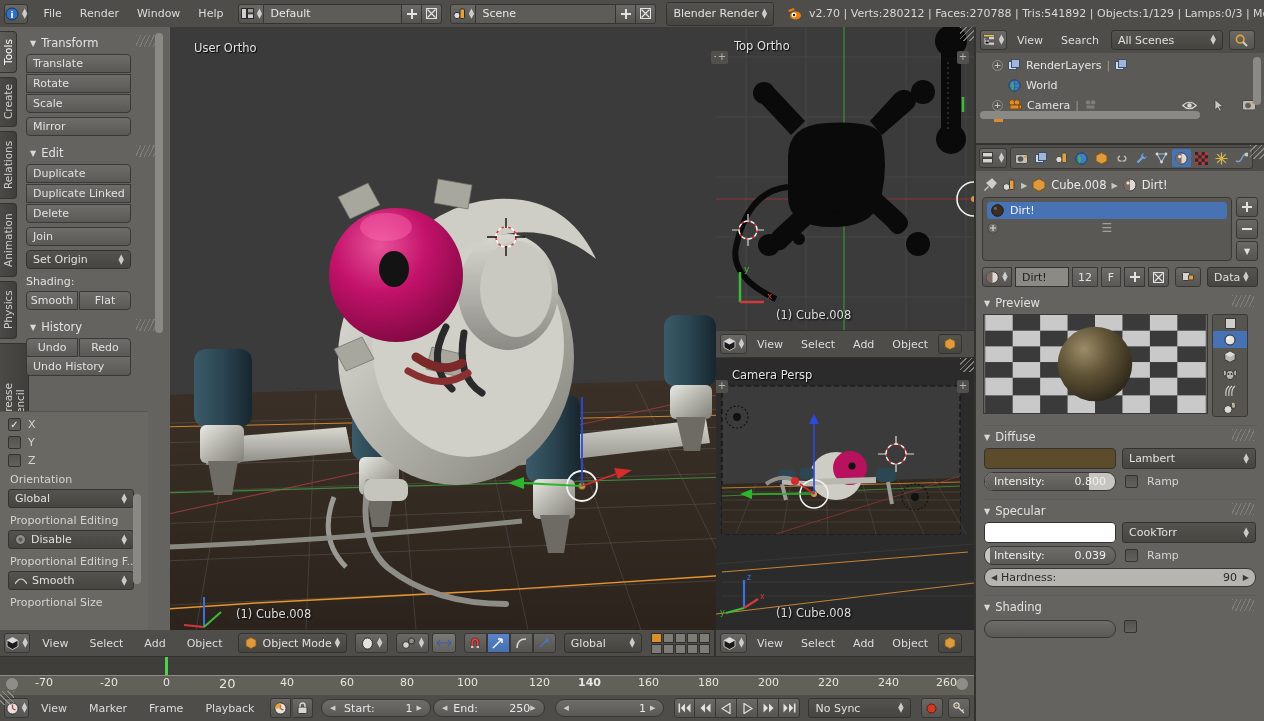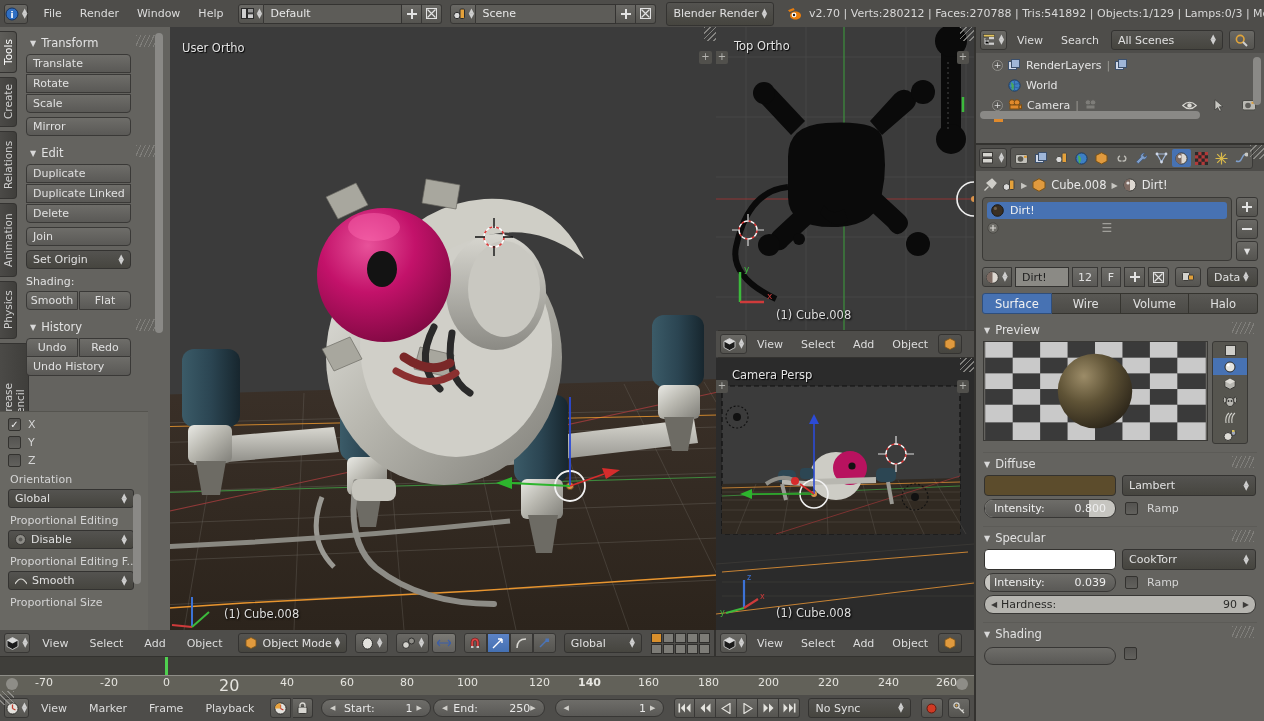--- a/index.html
+++ b/index.html
@@ -167,21 +167,21 @@
       <svg width="15" height="13" viewBox="0 0 15 13">
         <path d="M2 8.5c0-2.4 2.6-4 5.5-4S13 6.1 13 8.5 10.4 12.5 7.5 12.5 2 10.9 2 8.5z" fill="#e87d0d"></path>
         <circle cx="6" cy="8" r="2.4" fill="#fff"></circle>
           <circle cx="6" cy="8" r="1.2" fill="#1a1a1a"></circle>
         <path d="M0 3.2L5.5 1l1.2 1.9L1.6 5z" fill="#e87d0d"></path>
       </svg>
       <span style="font-size:11px;color:#d8d8d8;white-space:nowrap;">v2.70 | Verts:280212 | Faces:270788 | Tris:541892 | Objects:1/129 | Lamps:0/3 | Mem:114</span>
     </div>
   </div>
 
-  <div style="position:absolute;left:4px;top:27px;width:714px;height:603px;background:#0369a1;overflow:hidden;">
+  <div style="position:absolute;left:16px;top:27px;width:714px;height:603px;background:#0369a1;overflow:hidden;">
 
     <div style="position:absolute;inset:0;background:#3b3b3b;"></div>
 
     <svg width="714" height="603" viewBox="0 0 714 603" style="position:absolute;left:0;top:0;">
       <defs>
         <linearGradient id="ground" x1="0" y1="0" x2="0" y2="1">
           <stop offset="0" stop-color="#3a3028"></stop>
             <stop offset="1" stop-color="#2c241c"></stop>
         </linearGradient>
         <radialGradient id="eyeg" cx="0.38" cy="0.28" r="0.78">
@@ -1029,26 +1029,20 @@
       </div>
       <div class="dark" style="flex:1;height:20px;margin-left:3px;">
         <span>Data</span>
         <span class="spinner">
             <span>▲</span>
             <span>▼</span>
           </span>
       </div>
     </div>
 
-    <div style="display:flex;margin:6px 6px 0 6px;">
-      <div style="flex:1;height:21px;display:flex;align-items:center;justify-content:center;background:#4772b3;border:1px solid #2f4e7c;border-radius:3px 0 0 3px;color:#f2f2f2;font-size:11.5px;">Surface</div>
-      <div style="flex:1;height:21px;display:flex;align-items:center;justify-content:center;background:linear-gradient(to bottom,#595854,#4c4b47);border:1px solid #35342f;border-left:none;color:#e0e0e0;font-size:11.5px;">Wire</div>
-      <div style="flex:1;height:21px;display:flex;align-items:center;justify-content:center;background:linear-gradient(to bottom,#595854,#4c4b47);border:1px solid #35342f;border-left:none;color:#e0e0e0;font-size:11.5px;">Volume</div>
-      <div style="flex:1;height:21px;display:flex;align-items:center;justify-content:center;background:linear-gradient(to bottom,#595854,#4c4b47);border:1px solid #35342f;border-left:none;border-radius:0 3px 3px 0;color:#e0e0e0;font-size:11.5px;">Halo</div>
-    </div>
 
     <div class="panelhdr" style="margin-top:5px;padding-left:8px;">
       <span class="tri">▼</span>
       <span>Preview</span>
       <span class="grip" style="right:10px;"></span>
     </div>
 
     <div style="display:flex;padding:0 7px;gap:4px;">
 
       <svg width="225" height="100" viewBox="0 0 225 100" style="border:1px solid #3a3936;">
@@ -1222,21 +1216,21 @@
     <div style="position:relative;height:38px;background:#626159;overflow:hidden;">
       <div style="position:absolute;left:0;top:0;width:974px;height:18px;background:#3f3e3a;"></div>
       <div style="position:absolute;left:165px;top:0;width:3px;height:18px;background:#4fd04f;"></div>
       <div style="position:absolute;left:0;top:18px;width:974px;height:1px;background:#8e8d87;"></div>
       <div style="position:absolute;left:6px;top:21px;width:12px;height:12px;border-radius:50%;background:#8e8d87;"></div>
       <div style="position:absolute;right:6px;top:21px;width:12px;height:12px;border-radius:50%;background:#8e8d87;"></div>
       <div style="position:absolute;left:0;top:19px;width:974px;height:18px;">
         <span style="position:absolute;left:35px;font-size:11px;color:#e6e5e0;">-70</span>
         <span style="position:absolute;left:100px;font-size:11px;color:#e6e5e0;">-20</span>
         <span style="position:absolute;left:163px;font-size:11px;color:#e6e5e0;">0</span>
-        <span style="position:absolute;left:219px;font-size:16px;color:#e6e5e0;text-align:right;">20</span>
+        <span style="position:absolute;left:219px;font-size:13px;color:#e6e5e0;text-align:right;">20</span>
         <span style="position:absolute;left:280px;font-size:11px;color:#e6e5e0;">40</span>
         <span style="position:absolute;left:340px;font-size:11px;color:#e6e5e0;">60</span>
         <span style="position:absolute;left:400px;font-size:11px;color:#e6e5e0;">80</span>
         <span style="position:absolute;left:457px;font-size:11px;color:#e6e5e0;">100</span>
         <span style="position:absolute;left:517px;font-size:11px;color:#e6e5e0;margin-left:12px;">120</span>
         <span style="position:absolute;left:578px;font-size:11px;color:#e6e5e0;font-weight:bold;">140</span>
         <span style="position:absolute;left:638px;font-size:11px;color:#e6e5e0;">160</span>
         <span style="position:absolute;left:698px;font-size:11px;color:#e6e5e0;">180</span>
         <span style="position:absolute;left:758px;font-size:11px;color:#e6e5e0;">200</span>
         <span style="position:absolute;left:818px;font-size:11px;color:#e6e5e0;">220</span>

